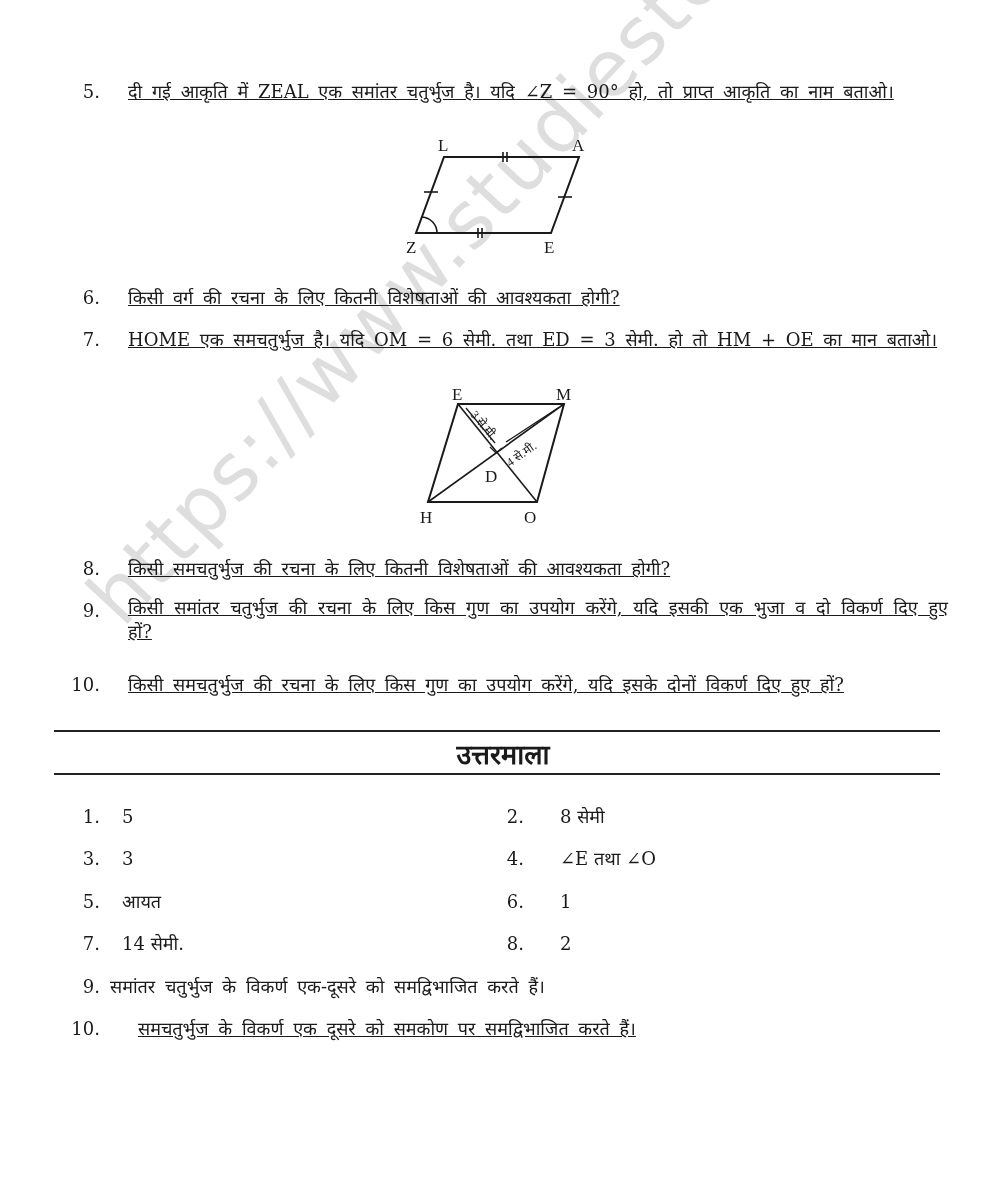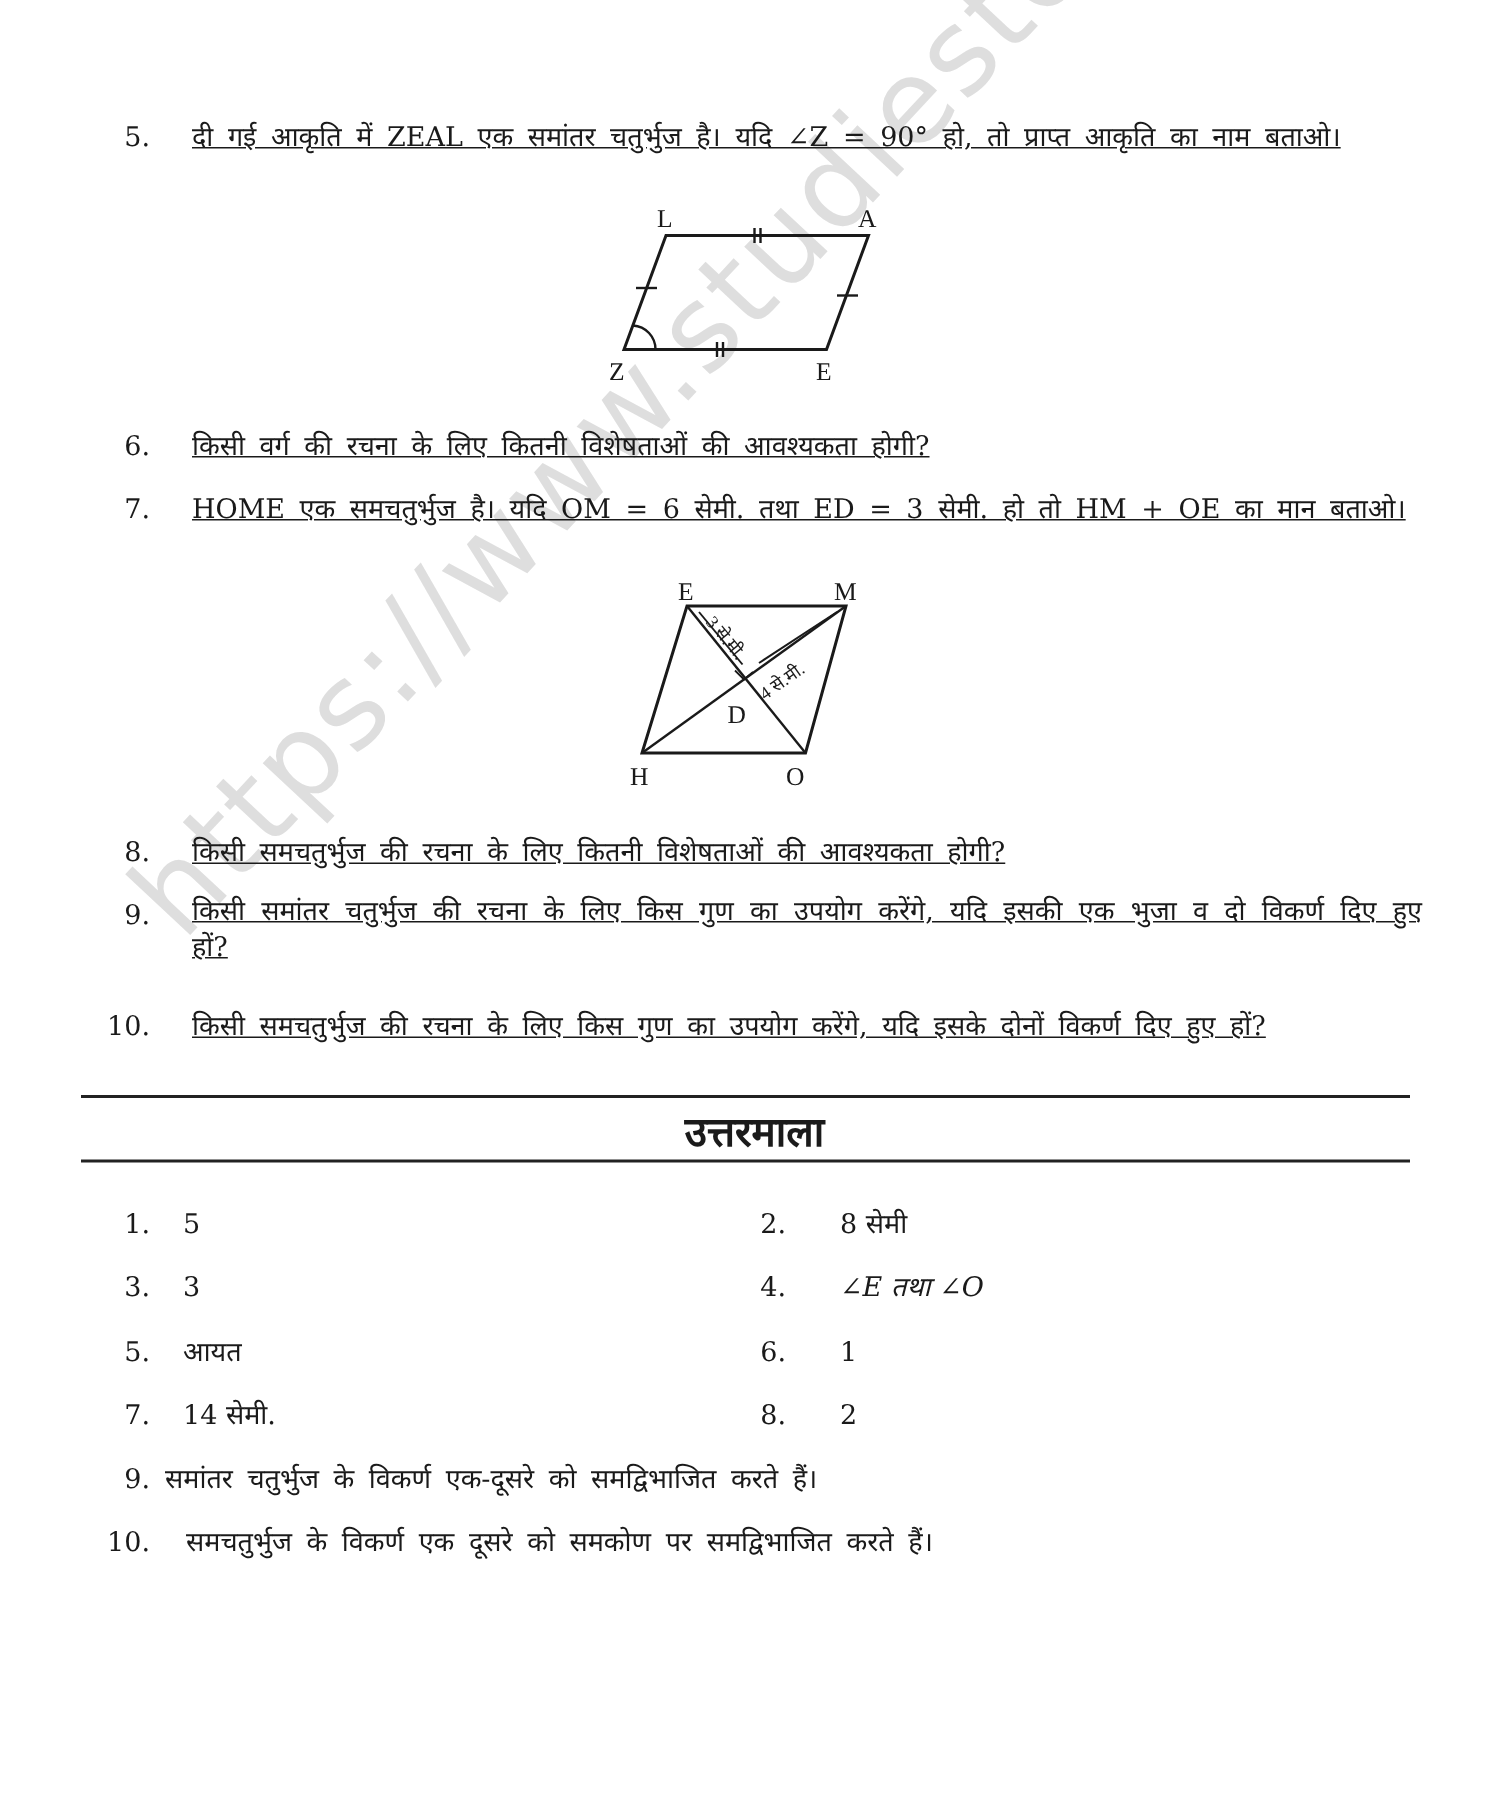--- a/index.html
+++ b/index.html
@@ -12,21 +12,21 @@
   .fig svg text { font-family:"Liberation Serif",serif; font-size:17px; fill:#1a1a1a; }
   .rule { position:absolute; left:54px; width:886px; height:2px; background:#222; }
   .ans-title { position:absolute; left:0; width:1006px; top:735px; text-align:center;
                font-family:"DejaVu Sans","Liberation Sans",sans-serif; font-weight:bold; font-size:27px; }
   .ans { position:absolute; font-size:18px; line-height:28px; }
   .ans .n { position:absolute; width:40px; text-align:right; }
   .ans .v { position:absolute; white-space:nowrap; }
   .wm { position:absolute; left:70px; top:580px; transform:rotate(-47deg); transform-origin:left top;
         font-family:"DejaVu Sans","Liberation Sans",sans-serif; font-size:78px; color:#d9d9d9;
         white-space:nowrap; letter-spacing:2px; pointer-events:none; opacity:0.85; }
-  .it { font-style:italic; }
+  .it { }
 </style>
 </head>
 <body>
 
 <div class="wm">https://www.studiestoday.com</div>
 
 <div class="q" style="top:77px;">
   <span class="num">5.</span>
   <span class="txt">दी गई आकृति में ZEAL एक समांतर चतुर्भुज है। यदि ∠Z = 90° हो, तो प्राप्त आकृति का नाम बताओ।</span>
 </div>
@@ -126,14 +126,14 @@
 <div class="ans" style="top:930px; left:0;">
   <span class="n" style="left:484px;">8.</span>
   <span class="v" style="left:560px;">2</span>
 </div>
 <div class="ans" style="top:973px; left:0;">
   <span class="n" style="left:60px;">9.</span>
   <span class="v" style="left:110px; word-spacing:4px;">समांतर चतुर्भुज के विकर्ण एक-दूसरे को समद्विभाजित करते हैं।</span>
 </div>
 <div class="ans" style="top:1015px; left:0;">
   <span class="n" style="left:60px;">10.</span>
-  <span class="v" style="left:124px; word-spacing:4px;">समचतुर्भुज के विकर्ण एक दूसरे को समकोण पर समद्विभाजित करते हैं।</span>
+  <span class="v" style="left:138px; word-spacing:4px;text-decoration:underline;">समचतुर्भुज के विकर्ण एक दूसरे को समकोण पर समद्विभाजित करते हैं।</span>
 </div>
 
 </body></html>

